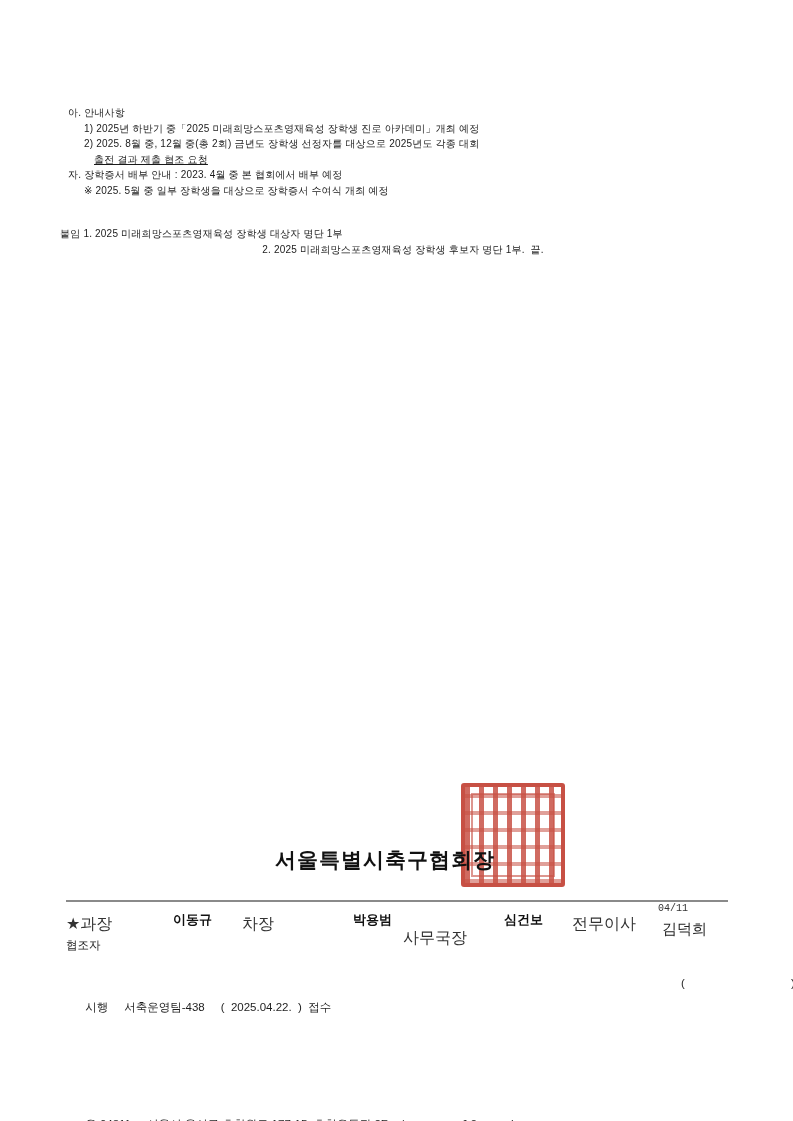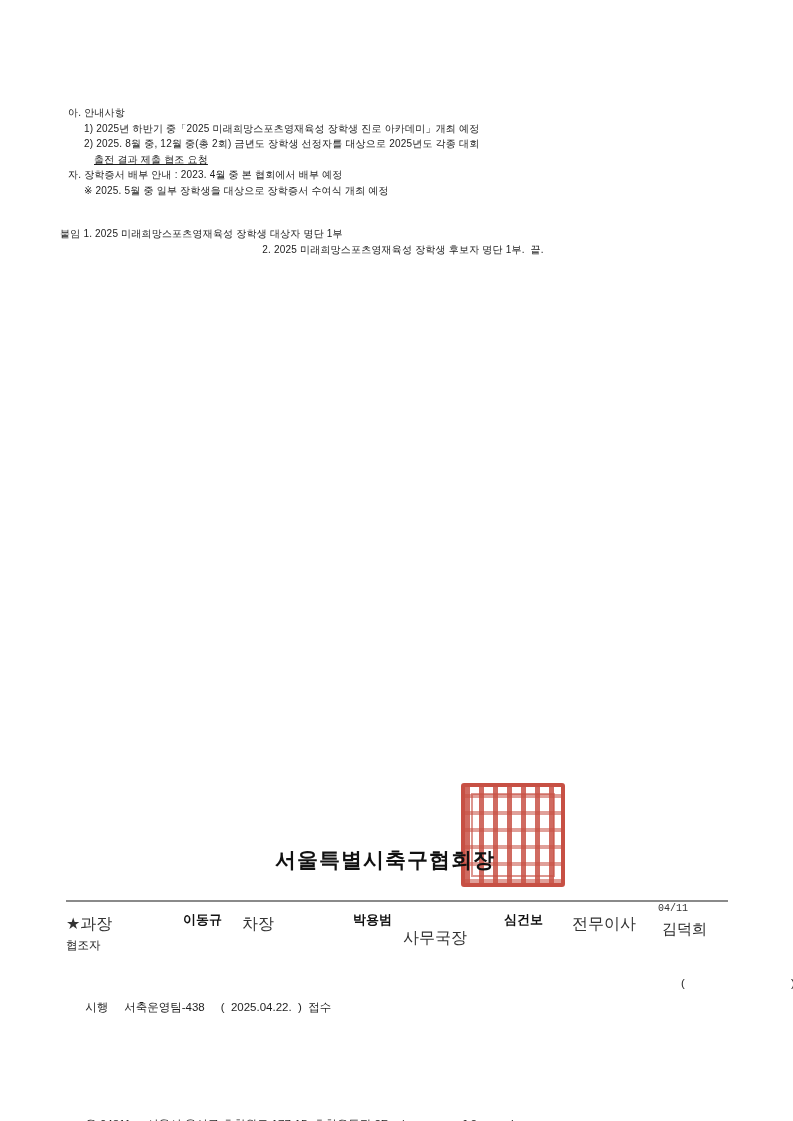--- a/index.html
+++ b/index.html
@@ -180,21 +180,21 @@
     <div class="seal-inner"></div>
   </div>
   <div class="signature">
     <div class="org-name">서울특별시축구협회장</div>
   </div>
 
   <div class="footer-rule"></div>
 
   <div class="approval">
     <div class="appr-cell appr-role" style="left:0px; top:6px;">★과장</div>
-    <div class="appr-cell appr-name" style="left:117px; top:3px;text-align:center;">이동규</div>
+    <div class="appr-cell appr-name" style="left:107px; top:3px;text-align:center;">이동규</div>
 
     <div class="appr-cell appr-role" style="left:176px; top:6px;">차장</div>
     <div class="appr-cell appr-name" style="left:251px; top:3px;margin-left:36px;">박용범</div>
 
     <div class="appr-cell appr-role" style="left:337px; top:20px;">사무국장</div>
     <div class="appr-cell appr-name" style="left:438px; top:3px;">심건보</div>
 
     <div class="appr-cell appr-role" style="left:506px; top:6px;">전무이사</div>
     <div class="appr-date" style="left:592px; top:-5px;">04/11</div>
     <div class="appr-cell" style="left:596px; top:12px; font-size:15px;">김덕희</div>

